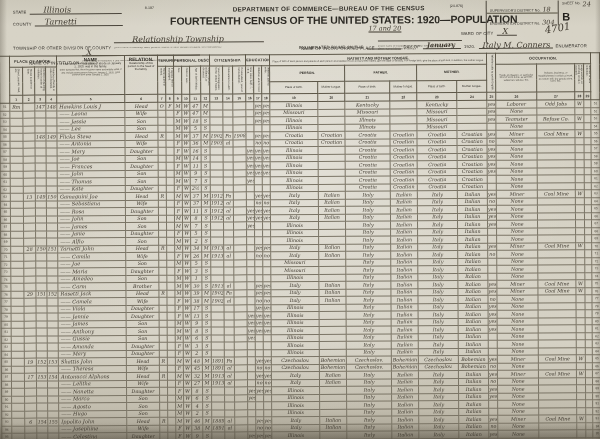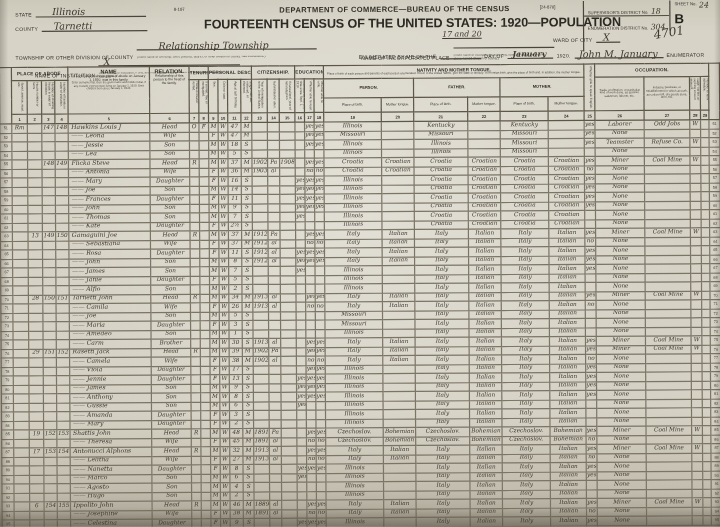--- a/index.html
+++ b/index.html
@@ -150,21 +150,21 @@
       <span class="lab">ENUMERATED BY ME ON THE</span>
       <span class="rule" style="width:34px;">
             <span class="hw hval-sm" style="position:absolute;left:2px;bottom:17px;text-decoration:underline;">17 and 20</span>
           </span>
       <span class="lab">DAY OF</span>
       <span class="rule" style="width:38px;">
             <span class="hw hval-sm" style="position:absolute;left:4px;bottom:0;font-weight:bold;">January</span>
           </span>
       <span class="lab">1920.</span>
       <span class="rule" style="width:74px;">
-            <span class="hw hval" style="position:absolute;left:4px;bottom:-1px;">John M. January</span>
+            <span class="hw hval" style="position:absolute;left:4px;bottom:-1px;">Italy M. Conners</span>
           </span>
       <span class="lab">ENUMERATOR</span>
     </div>
   </div>
 
   <table>
     <colgroup>
       <col style="width:10px">
           <col style="width:13px">
           <col style="width:12px">

